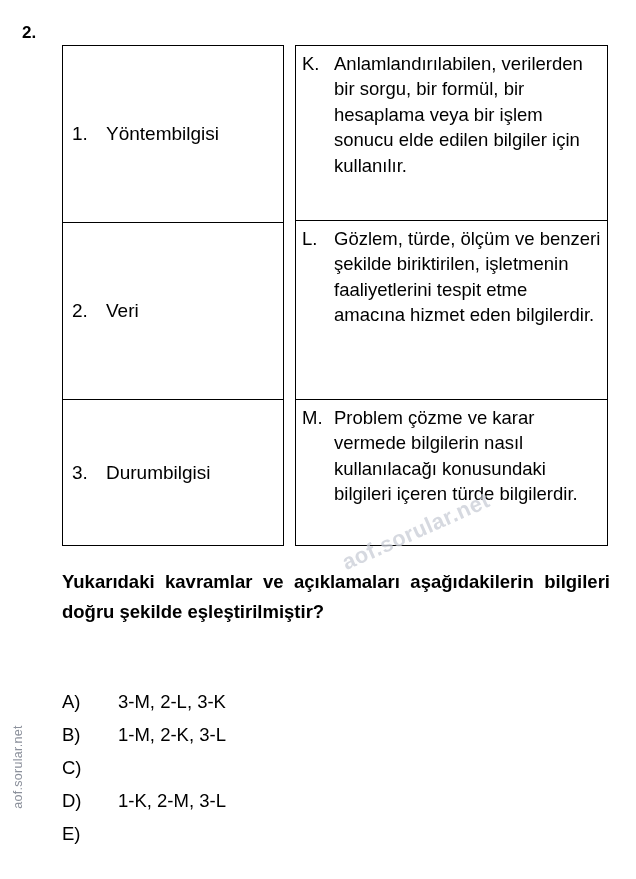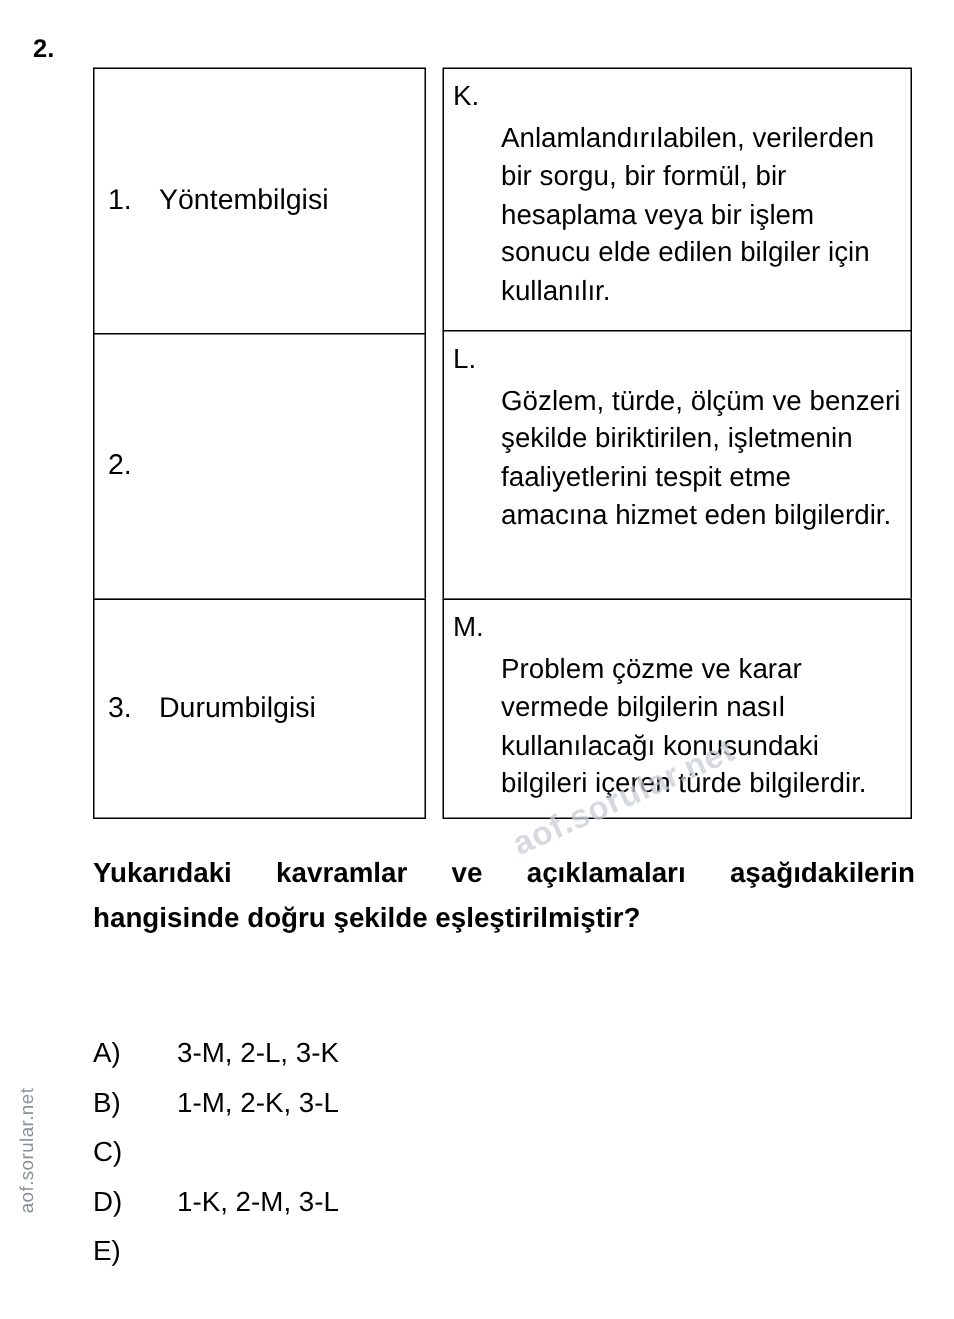--- a/index.html
+++ b/index.html
@@ -97,21 +97,20 @@
     width: 100%;
     box-sizing: border-box;
   }
   .col-right .cell { align-items: flex-start; }
   .explain .letter {
     width: 32px;
     flex: 0 0 32px;
   }
   .explain .body {
     flex: 1 1 auto;
-    margin-top: 28px;
   }
 
   
   .stem {
     position: absolute;
     left: 62px;
     top: 567px;
     width: 548px;
     font-size: 18.5px;
     font-weight: bold;
@@ -186,20 +185,21 @@
     <div class="col col-left">
       <div class="cell cell-1">
         <div class="concept">
           <span class="num">1.</span>
           <span class="word">Yöntembilgisi</span>
         </div>
       </div>
       <div class="cell cell-2">
         <div class="concept">
           <span class="num">2.</span>
+          <span class="word">Veri</span>
         </div>
       </div>
       <div class="cell cell-3">
         <div class="concept">
           <span class="num">3.</span>
           <span class="word">Durumbilgisi</span>
         </div>
       </div>
     </div>
 
@@ -220,21 +220,21 @@
         <div class="explain">
           <span class="letter">M.</span>
           <span class="body">Problem çözme ve karar vermede bilgilerin nasıl kullanılacağı konusundaki bilgileri içeren türde bilgilerdir.</span>
         </div>
       </div>
     </div>
 
   </div>
 
   <div class="stem">
-    <span>Yukarıdaki kavramlar ve açıklamaları aşağıdakilerin hangisinde doğru şekilde eşleştirilmiştir?</span>
+    <span>Yukarıdaki kavramlar ve açıklamaları aşağıdakilerin bilgileri doğru şekilde eşleştirilmiştir?</span>
   </div>
 
   <div class="options">
     <div class="option">
       <span class="opt-letter">A)</span>
       <span class="opt-text">3-M, 2-L, 3-K</span>
     </div>
     <div class="option">
       <span class="opt-letter">B)</span>
       <span class="opt-text">1-M, 2-K, 3-L</span>

